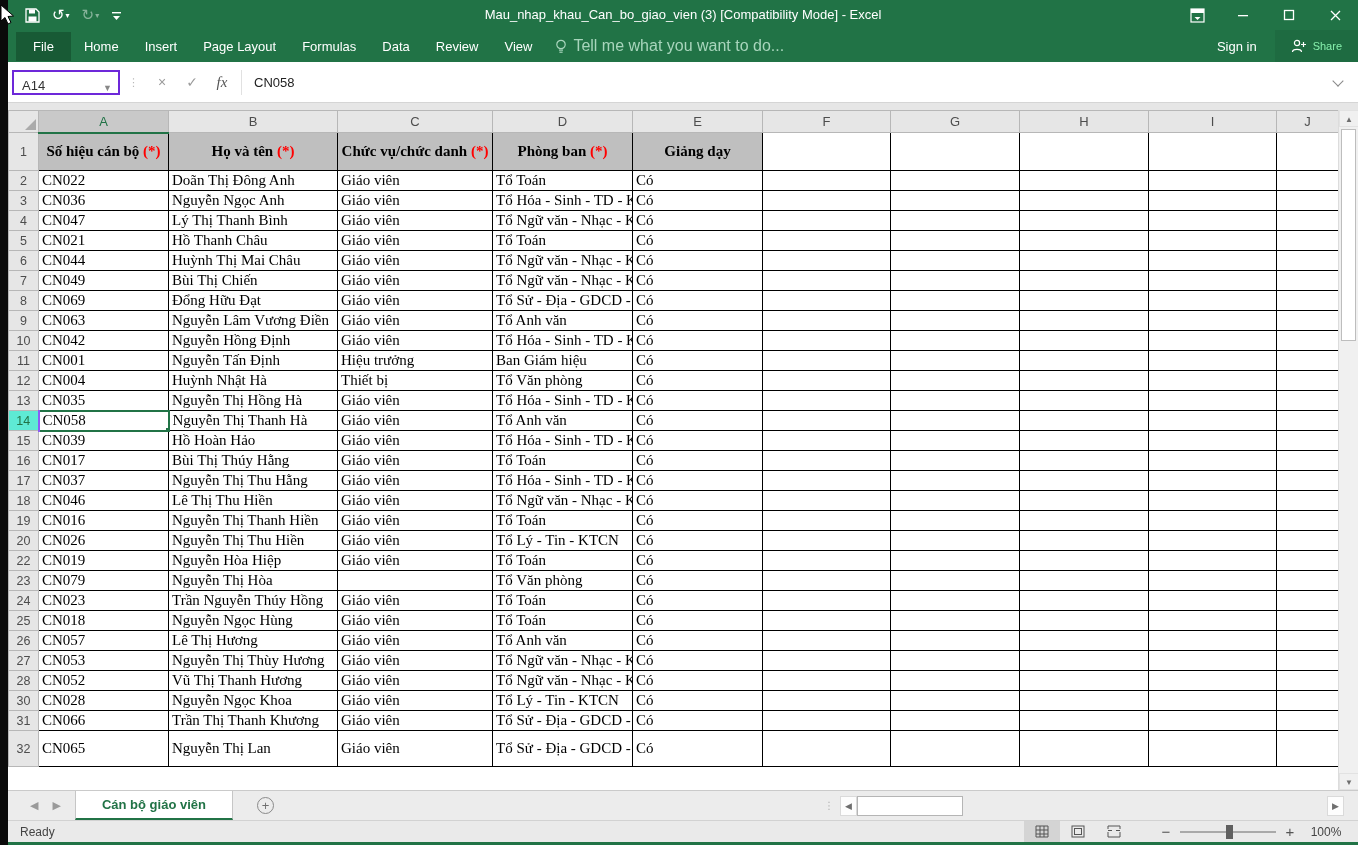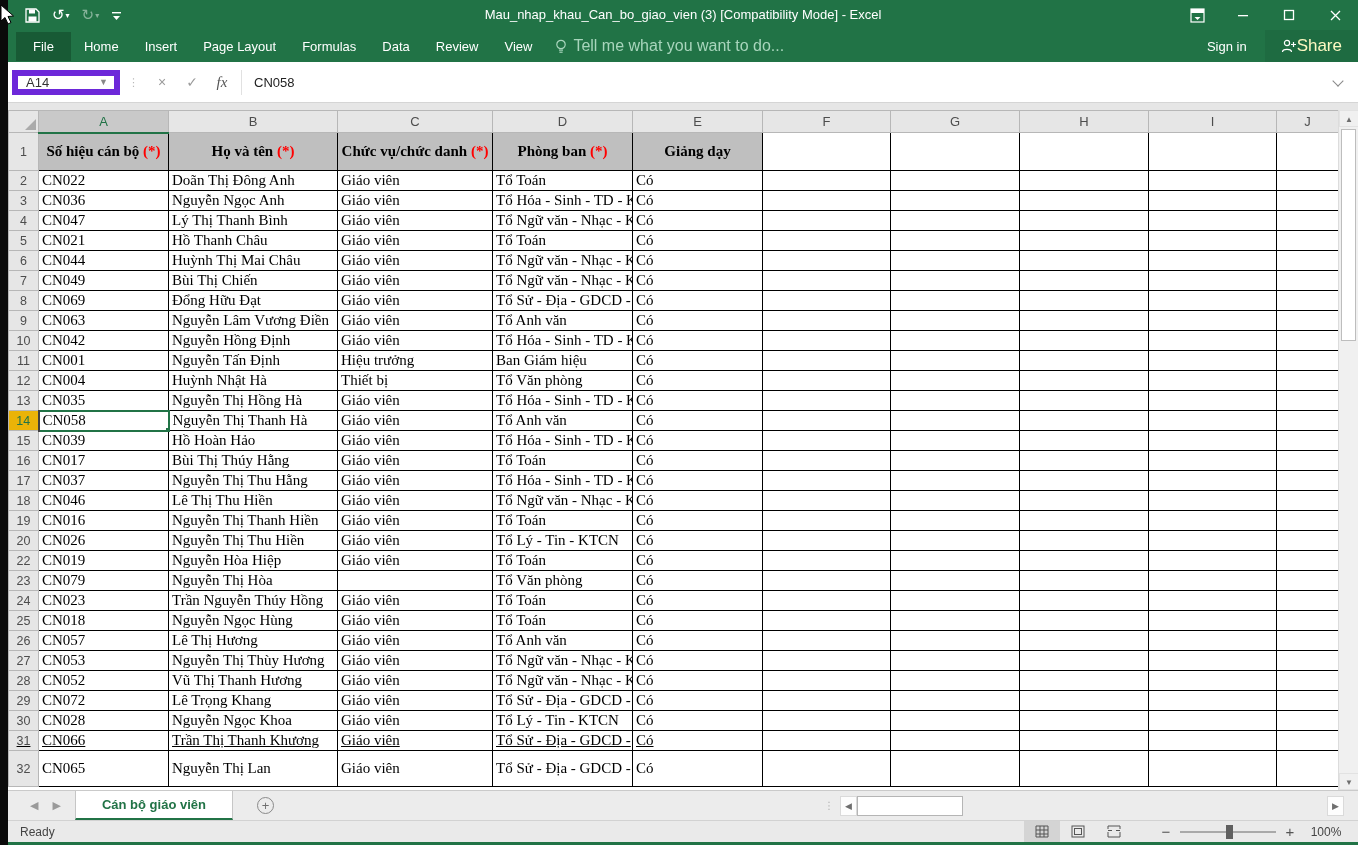--- a/index.html
+++ b/index.html
@@ -20,45 +20,45 @@
   .win-controls { position:absolute; right:0; top:0; height:30px; display:flex; align-items:stretch; }
   .win-controls .wbtn { width:46px; display:flex; align-items:center; justify-content:center; color:#fff; font-size:14px; }
 
   
   .menubar { position:absolute; left:0; top:30px; width:1350px; height:32px; background:#217346; display:flex; align-items:center; }
   .rtab { color:#fff; font-size:13px; padding:7px 13px; cursor:default; }
   .rtab.file { background:#185a35; padding:7px 17px; margin-left:8px; }
   .tellme { display:flex; align-items:center; gap:6px; color:#a8d5bc; font-size:16px; margin-left:10px; }
   .account { position:absolute; right:0; top:0; height:32px; display:flex; align-items:center; }
   .signin { color:#fff; font-size:13px; margin-right:18px; }
-  .share { height:32px; background:#1e6b41; color:#fef9c3; font-size:17px; display:flex; align-items:center; padding:0 16px; }
+  .share { height:32px; background:#1e6b41; color:#86efac; font-size:11px; display:flex; align-items:center; gap:6px; padding:0 16px; }
 
   
   .formulabar { position:absolute; left:0; top:62px; width:1350px; height:41px; background:#fff; border-bottom:1px solid #d5d5d5; display:flex; align-items:center; }
-  .namebox { width:108px; height:25px; margin-left:4px; border:6px solid #6d28d9; display:flex; align-items:center; padding-left:8px; font-size:13px; color:#333; }
+  .namebox { width:108px; height:25px; margin-left:4px; border:2px solid #6d28d9; display:flex; align-items:flex-end; padding-left:8px; font-size:13px; color:#333; }
   .namebox .dd { margin-left:auto; margin-right:6px; color:#888; font-size:9px; }
   .fb-dots { color:#b9b9b9; font-size:11px; letter-spacing:0; padding:0 8px; line-height:10px; }
   .fb-btn { width:30px; text-align:center; color:#9b9b9b; font-size:14px; }
   .fb-fx { font-family:"Liberation Serif", serif; font-style:italic; color:#555; font-size:15px; }
   .fb-sep { width:1px; height:25px; background:#e1e1e1; margin:0 4px; }
   .fb-value { flex:1; font-size:13px; color:#222; padding-left:8px; }
   .fb-chev { width:22px; height:12px; position:relative; margin-right:8px; }
   .fb-chev::after { content:""; position:absolute; left:6px; top:1px; width:7px; height:7px; border-right:1.5px solid #888; border-bottom:1.5px solid #888; transform:rotate(45deg); }
   .pregrid { position:absolute; left:0; top:103px; width:1350px; height:7px; background:#e6e6e6; }
 
   
   .grid-wrap { position:absolute; left:0; top:110px; width:1330px; height:680px; background:#fff; }
   table.grid { border-collapse:collapse; table-layout:fixed; width:1330px; }
   .grid td { overflow:hidden; white-space:nowrap; }
   .colhead { height:22px; background:#e6e6e6; border:1px solid #b7b7b7; text-align:center; font-size:13px; color:#4d4d4d; font-weight:normal; }
   .colhead.selcol { background:#c9c9c9; border-bottom:2px solid #217346; color:#217346; }
   .corner { background:#e6e6e6; border:1px solid #b7b7b7; position:relative; }
   .corner .tri { position:absolute; right:2px; bottom:2px; width:0; height:0; border-left:11px solid transparent; border-bottom:11px solid #ababab; }
   .rownum { background:#e6e6e6; border:1px solid #b7b7b7; text-align:center; font-size:12.5px; color:#4d4d4d; }
-  .rownum.selrow { background:#eab308; color:#217346; border-right:2px solid #404040; }
+  .rownum.selrow { background:#5eead4; color:#217346; border-right:2px solid #8b5cf6; }
   .h1 { background:#bfbfbf; border:1px solid #000; text-align:center; font-family:"Liberation Serif", serif; font-weight:bold; font-size:15px; color:#000; }
   .h1 .hm { color:#ff0000; }
   .h1e { background:#fff; border:1px solid #000; }
   .dcell { border:1px solid #000; font-family:"Liberation Serif", serif; font-size:15px; color:#000; padding-left:3px; background:#fff; }
   .ecell { border:1px solid #000; background:#fff; }
   .selcell { position:relative; border:2px solid #217346 !important; }
   .selcell .handle { position:absolute; right:-2px; bottom:-2px; width:5px; height:5px; background:#217346; border:1px solid #fff; }
 
   
   .vscroll { position:absolute; left:1330px; top:110px; width:20px; height:680px; background:#f0f0f0; border-left:1px solid #dcdcdc; }
@@ -574,46 +574,33 @@
               <td class="dcell">Giáo viên</td>
               <td class="dcell">Tổ Ngữ văn - Nhạc - K</td>
               <td class="dcell">Có</td>
               <td class="ecell"></td>
               <td class="ecell"></td>
               <td class="ecell"></td>
               <td class="ecell"></td>
               <td class="ecell"></td>
             </tr>
             <tr style="height: 20px;">
-              <td class="rownum">29</td>
-              <td class="dcell">CN072</td>
-              <td class="dcell">Lê Trọng Khang</td>
-              <td class="dcell">Giáo viên</td>
-              <td class="dcell">Tổ Sử - Địa - GDCD -</td>
-              <td class="dcell">Có</td>
-              <td class="ecell"></td>
-              <td class="ecell"></td>
-              <td class="ecell"></td>
-              <td class="ecell"></td>
-              <td class="ecell"></td>
-            </tr>
-            <tr style="height: 20px;">
               <td class="rownum">30</td>
               <td class="dcell">CN028</td>
               <td class="dcell">Nguyễn Ngọc Khoa</td>
               <td class="dcell">Giáo viên</td>
               <td class="dcell">Tổ Lý - Tin - KTCN</td>
               <td class="dcell">Có</td>
               <td class="ecell"></td>
               <td class="ecell"></td>
               <td class="ecell"></td>
               <td class="ecell"></td>
               <td class="ecell"></td>
             </tr>
-            <tr style="height: 20px; text-decoration: underline;">
+            <tr style="height: 20px;">
               <td class="rownum">31</td>
               <td class="dcell">CN066</td>
               <td class="dcell">Trần Thị Thanh Khương</td>
               <td class="dcell">Giáo viên</td>
               <td class="dcell">Tổ Sử - Địa - GDCD -</td>
               <td class="dcell">Có</td>
               <td class="ecell"></td>
               <td class="ecell"></td>
               <td class="ecell"></td>
               <td class="ecell"></td>

